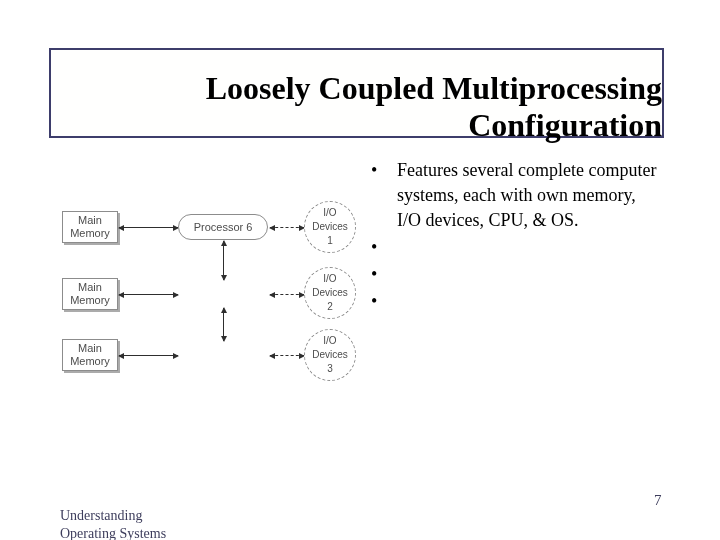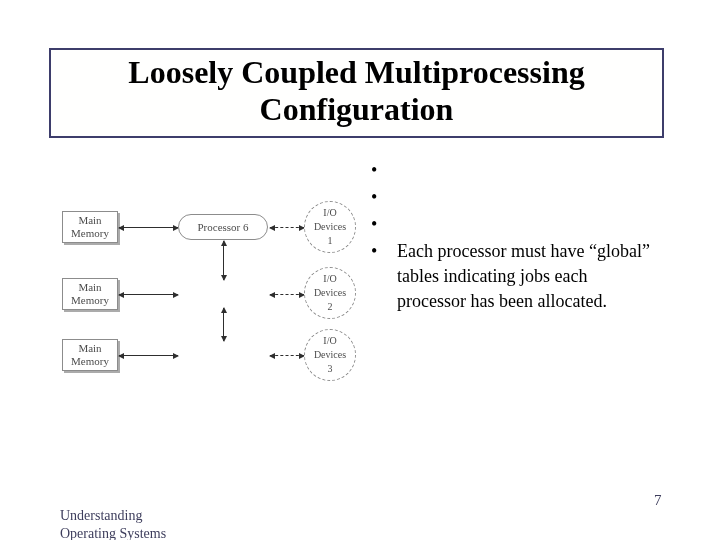--- a/index.html
+++ b/index.html
@@ -2,34 +2,34 @@
 <html style="--title_border: #3d3d6b; --footer_text: #3d3d5c; --diagram_line: #2e2e2e; --diagram_border: #8c8c8c; --diagram_text: #4c4c4c; --memory_shadow: #ababab;"><head>
 <meta charset="utf-8">
 <style>
   html,body{margin:0;padding:0;background:#ffffff;}
   .slide{position:relative;width:720px;height:540px;background:#ffffff;overflow:hidden;
          font-family:"Liberation Serif",serif;}
 
   
   .title-box{position:absolute;left:49px;top:48px;width:615px;height:90px;
              box-sizing:border-box;border:2px solid var(--title_border,#3d3d6b);background:#fffffe;}
-  .title-text{margin:0;padding-top:4px;text-align:center;white-space:pre-line;
+  .title-text{margin:0;padding-top:20px;text-align:right;white-space:pre-line;
               font-family:"Liberation Serif",serif;font-weight:bold;
               font-size:32px;line-height:37px;color:#000000;}
 
   
   .bullets{position:absolute;left:363px;top:158px;width:335px;}
   .bullet-item{display:flex;margin:0 0 2px 0;}
   .bullet-marker{flex:0 0 34px;box-sizing:border-box;padding-left:8px;
                  font-size:18px;line-height:25px;color:#000;}
   .bullet-text{white-space:pre-line;font-size:18px;line-height:25px;color:#000;}
 
   
   .diagram{position:absolute;left:0;top:0;width:720px;height:448px;pointer-events:none;
-           font-family:Liberation Serif, serif;color:var(--diagram_text,#4c4c4c);}
+           font-family:Liberation Sans, sans-serif;color:var(--diagram_text,#4c4c4c);}
   .node{position:absolute;box-sizing:border-box;background:#fff;display:flex;
         align-items:center;justify-content:center;text-align:center;}
   .mem-box{width:56px;height:32px;left:62px;border:1px solid var(--diagram_border,#8c8c8c);
            box-shadow:2px 2px 0 var(--memory_shadow,#ababab);
            font-size:11px;line-height:13px;white-space:pre-line;}
   .proc{width:90px;height:26px;left:178px;border:1px solid var(--diagram_border,#8c8c8c);
         border-radius:13px;font-size:11px;white-space:nowrap;}
   .io-circle{width:52px;height:52px;left:304px;border:1px dashed var(--diagram_border,#8c8c8c);
              border-radius:50%;font-size:10px;line-height:14px;white-space:pre-line;}
 
@@ -92,32 +92,32 @@
     <div class="harrow" style="left:119px;top:355px;width:59px"></div>
     <div class="harrow dashed" style="left:270px;top:355px;width:34px"></div>
     <div class="node io-circle" style="top:329px"><span style="white-space:pre-line">I/O
 Devices
 3</span></div>
   </div>
 
   <div class="bullets">
     <div class="bullet-item">
       <span class="bullet-marker">•</span>
+      <span class="bullet-text">Features several complete computer
+systems, each with own memory,
+I/O devices, CPU, &amp; OS.</span>
     </div>
     <div class="bullet-item">
       <span class="bullet-marker">•</span>
     </div>
     <div class="bullet-item">
       <span class="bullet-marker">•</span>
     </div>
     <div class="bullet-item">
       <span class="bullet-marker">•</span>
-      <span class="bullet-text">Each processor must have “global”
-tables indicating jobs each
-processor has been allocated.</span>
     </div>
   </div>
 
   <div class="footer-left">Understanding
 Operating Systems</div>
   <div class="page-number">7</div>
 
 </div>
 
 </body></html>

